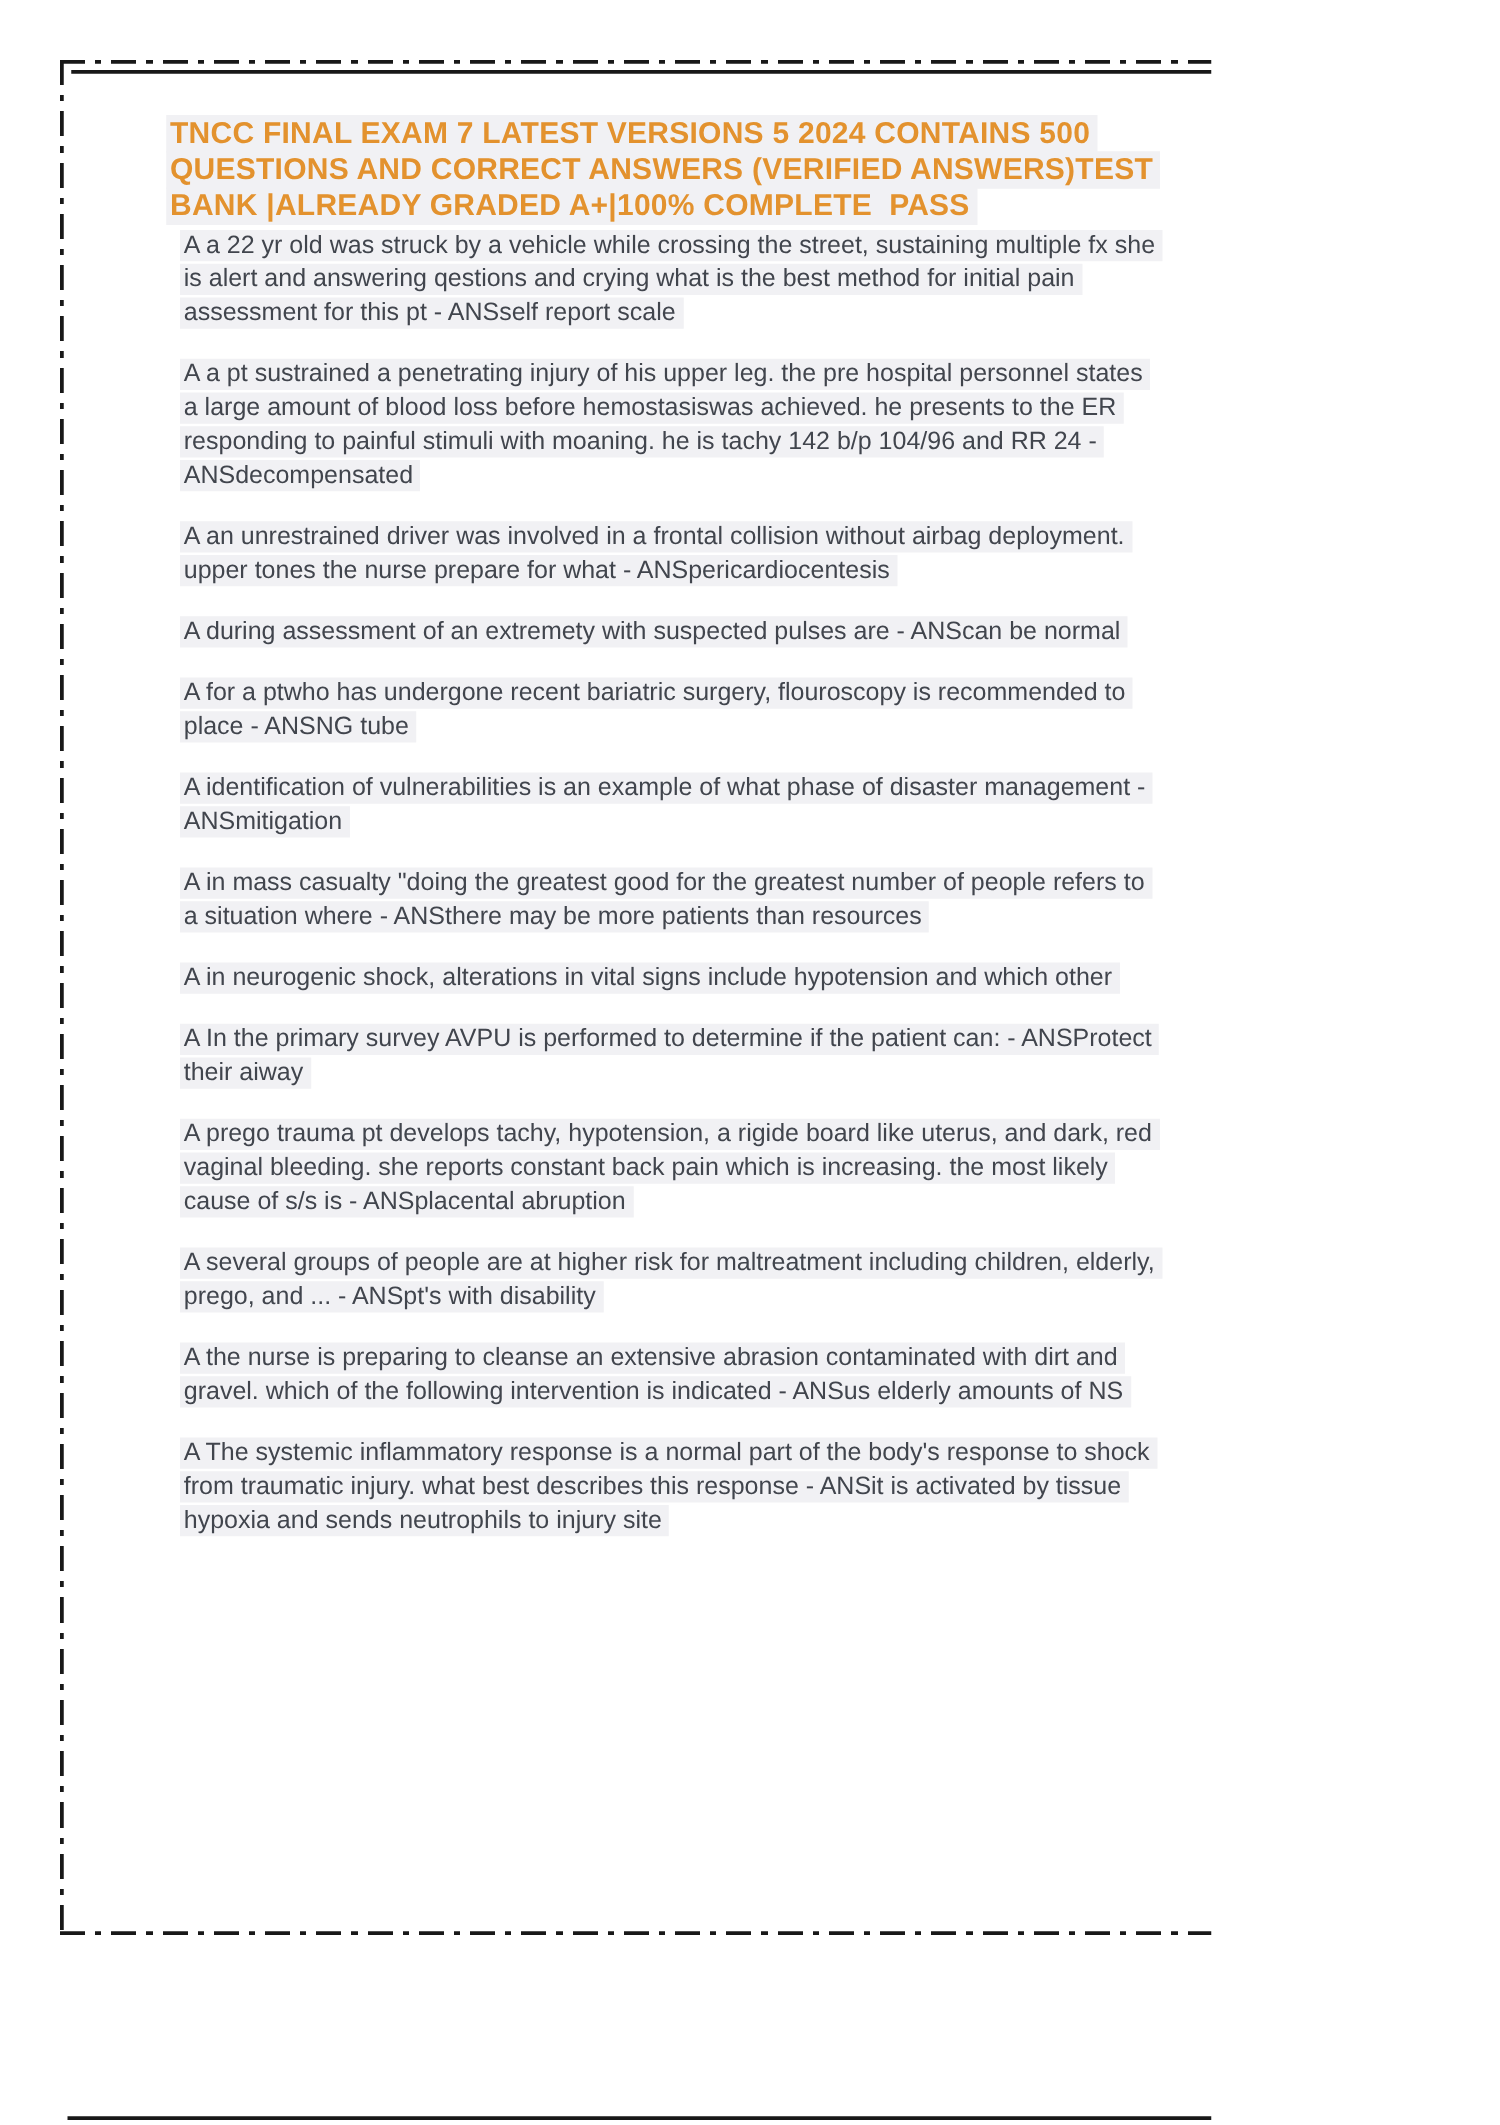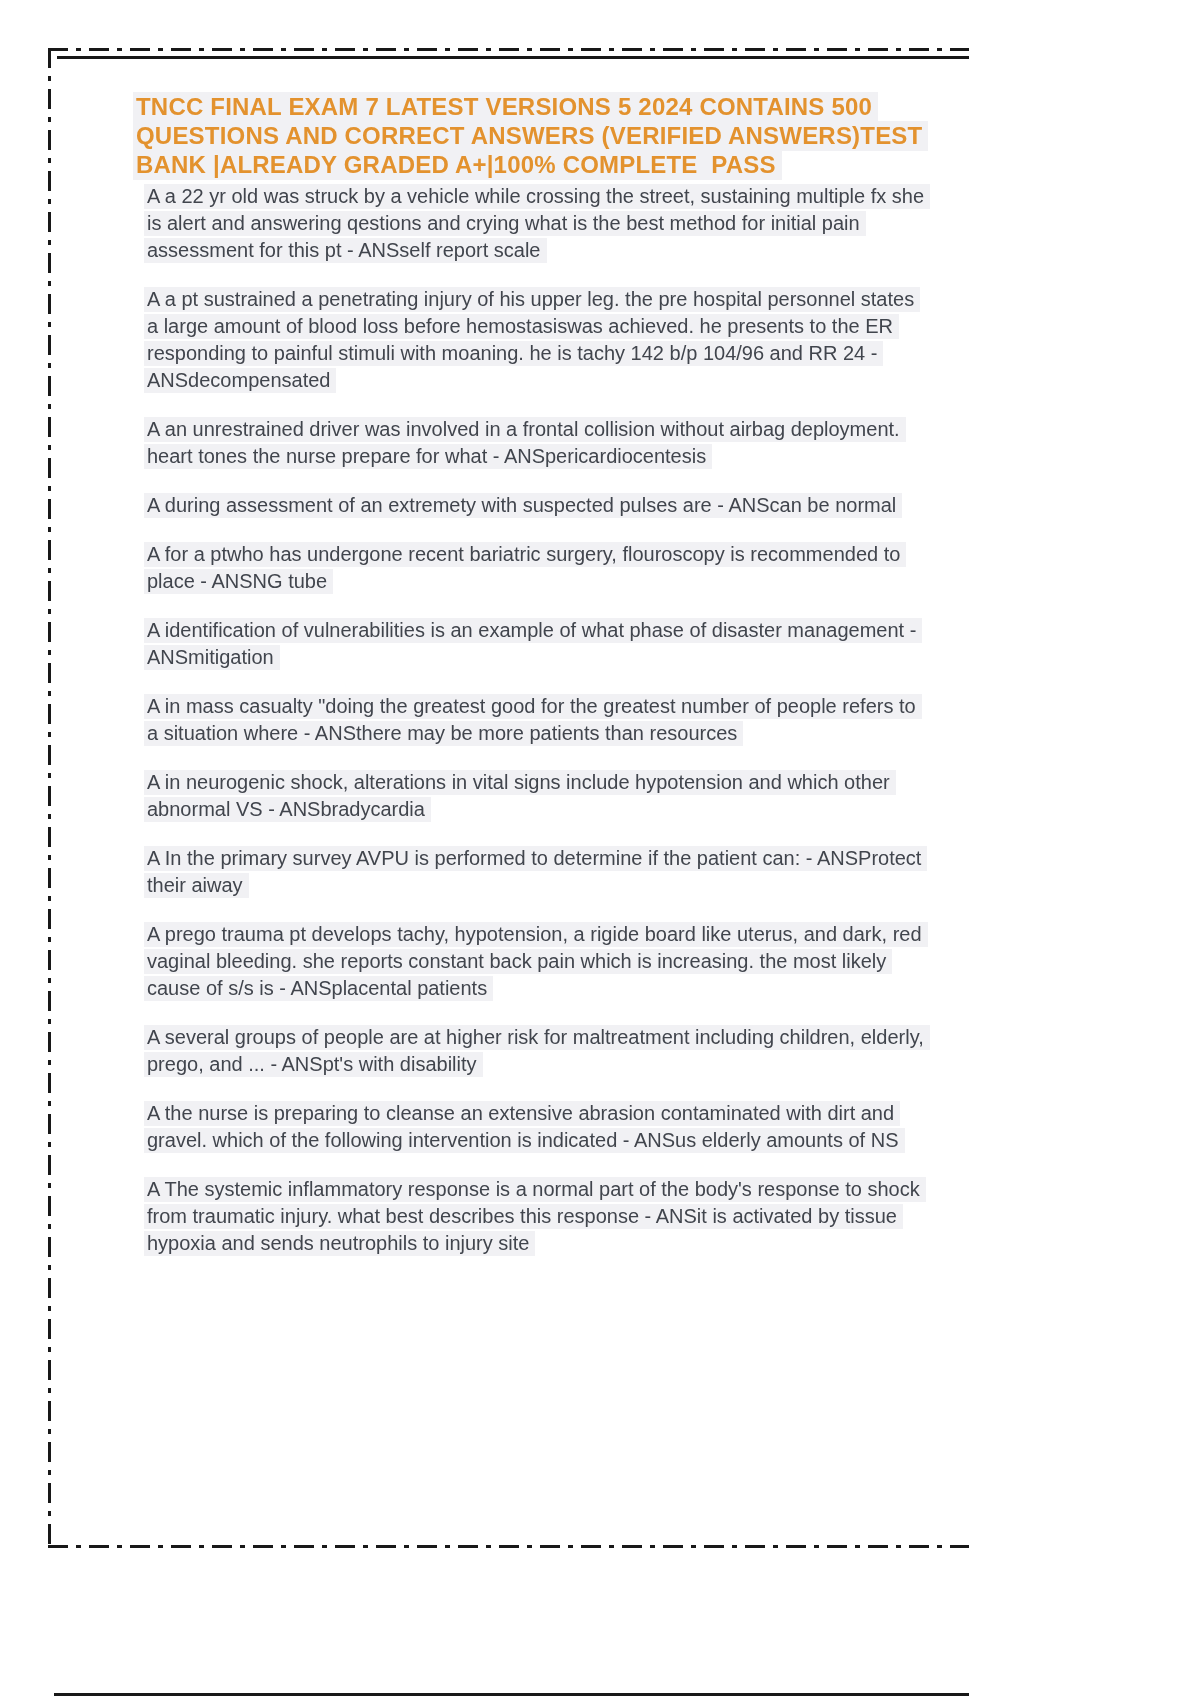--- a/index.html
+++ b/index.html
@@ -96,21 +96,21 @@
 
     <div class="para">
       <span class="line"><span class="hl">A a pt sustrained a penetrating injury of his upper leg. the pre hospital personnel states</span></span>
       <span class="line"><span class="hl">a large amount of blood loss before hemostasiswas achieved. he presents to the ER</span></span>
       <span class="line"><span class="hl">responding to painful stimuli with moaning. he is tachy 142 b/p 104/96 and RR 24 -</span></span>
       <span class="line"><span class="hl">ANSdecompensated</span></span>
     </div>
 
     <div class="para">
       <span class="line"><span class="hl">A an unrestrained driver was involved in a frontal collision without airbag deployment.</span></span>
-      <span class="line"><span class="hl">heart tones the nurse prepare for what - ANSpericardiocentesis</span></span>
+      <span class="line"><span class="hl">upper tones the nurse prepare for what - ANSpericardiocentesis</span></span>
     </div>
 
     <div class="para">
       <span class="line"><span class="hl">A during assessment of an extremety with suspected pulses are - ANScan be normal</span></span>
     </div>
 
     <div class="para">
       <span class="line"><span class="hl">A for a ptwho has undergone recent bariatric surgery, flouroscopy is recommended to</span></span>
       <span class="line"><span class="hl">place - ANSNG tube</span></span>
     </div>
@@ -120,32 +120,31 @@
       <span class="line"><span class="hl">ANSmitigation</span></span>
     </div>
 
     <div class="para">
       <span class="line"><span class="hl">A in mass casualty "doing the greatest good for the greatest number of people refers to</span></span>
       <span class="line"><span class="hl">a situation where - ANSthere may be more patients than resources</span></span>
     </div>
 
     <div class="para">
       <span class="line"><span class="hl">A in neurogenic shock, alterations in vital signs include hypotension and which other</span></span>
-      <span class="line"><span class="hl">abnormal VS - ANSbradycardia</span></span>
     </div>
 
     <div class="para">
       <span class="line"><span class="hl">A In the primary survey AVPU is performed to determine if the patient can: - ANSProtect</span></span>
       <span class="line"><span class="hl">their aiway</span></span>
     </div>
 
     <div class="para">
       <span class="line"><span class="hl">A prego trauma pt develops tachy, hypotension, a rigide board like uterus, and dark, red</span></span>
       <span class="line"><span class="hl">vaginal bleeding. she reports constant back pain which is increasing. the most likely</span></span>
-      <span class="line"><span class="hl">cause of s/s is - ANSplacental patients</span></span>
+      <span class="line"><span class="hl">cause of s/s is - ANSplacental abruption</span></span>
     </div>
 
     <div class="para">
       <span class="line"><span class="hl">A several groups of people are at higher risk for maltreatment including children, elderly,</span></span>
       <span class="line"><span class="hl">prego, and ... - ANSpt's with disability</span></span>
     </div>
 
     <div class="para">
       <span class="line"><span class="hl">A the nurse is preparing to cleanse an extensive abrasion contaminated with dirt and</span></span>
       <span class="line"><span class="hl">gravel. which of the following intervention is indicated - ANSus elderly amounts of NS</span></span>

